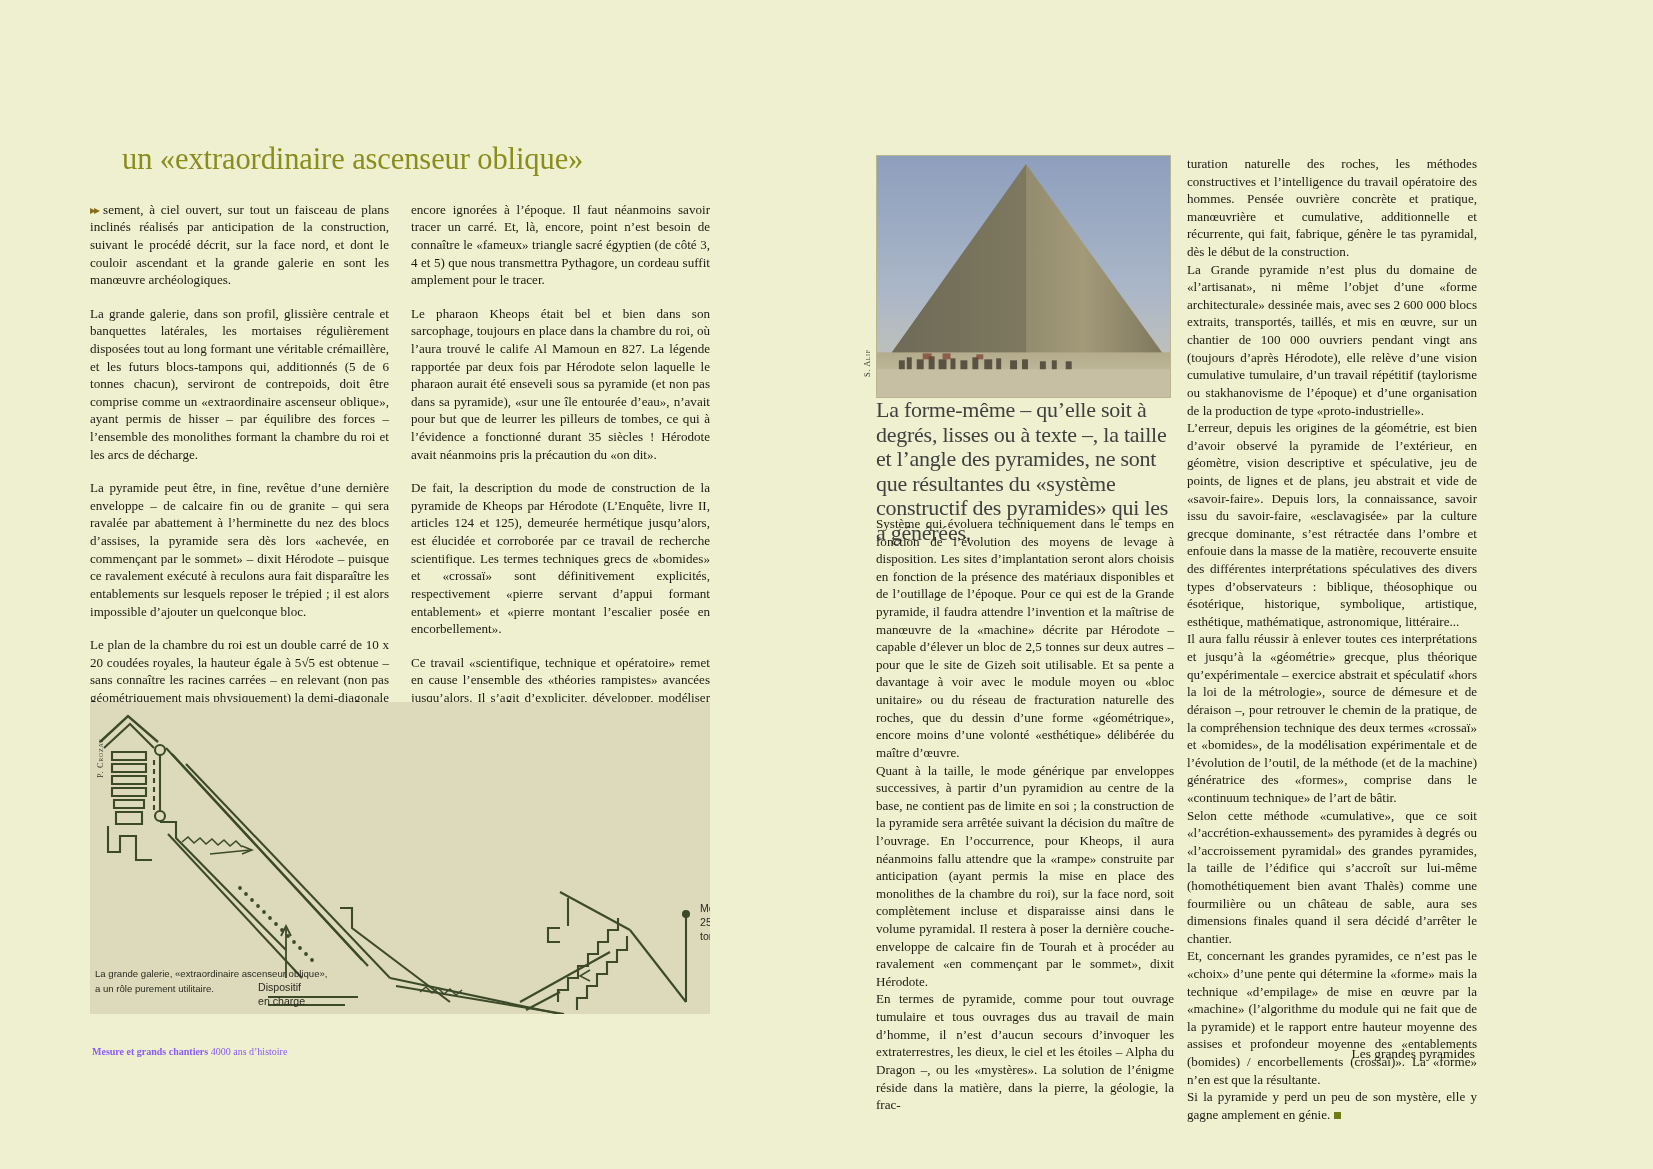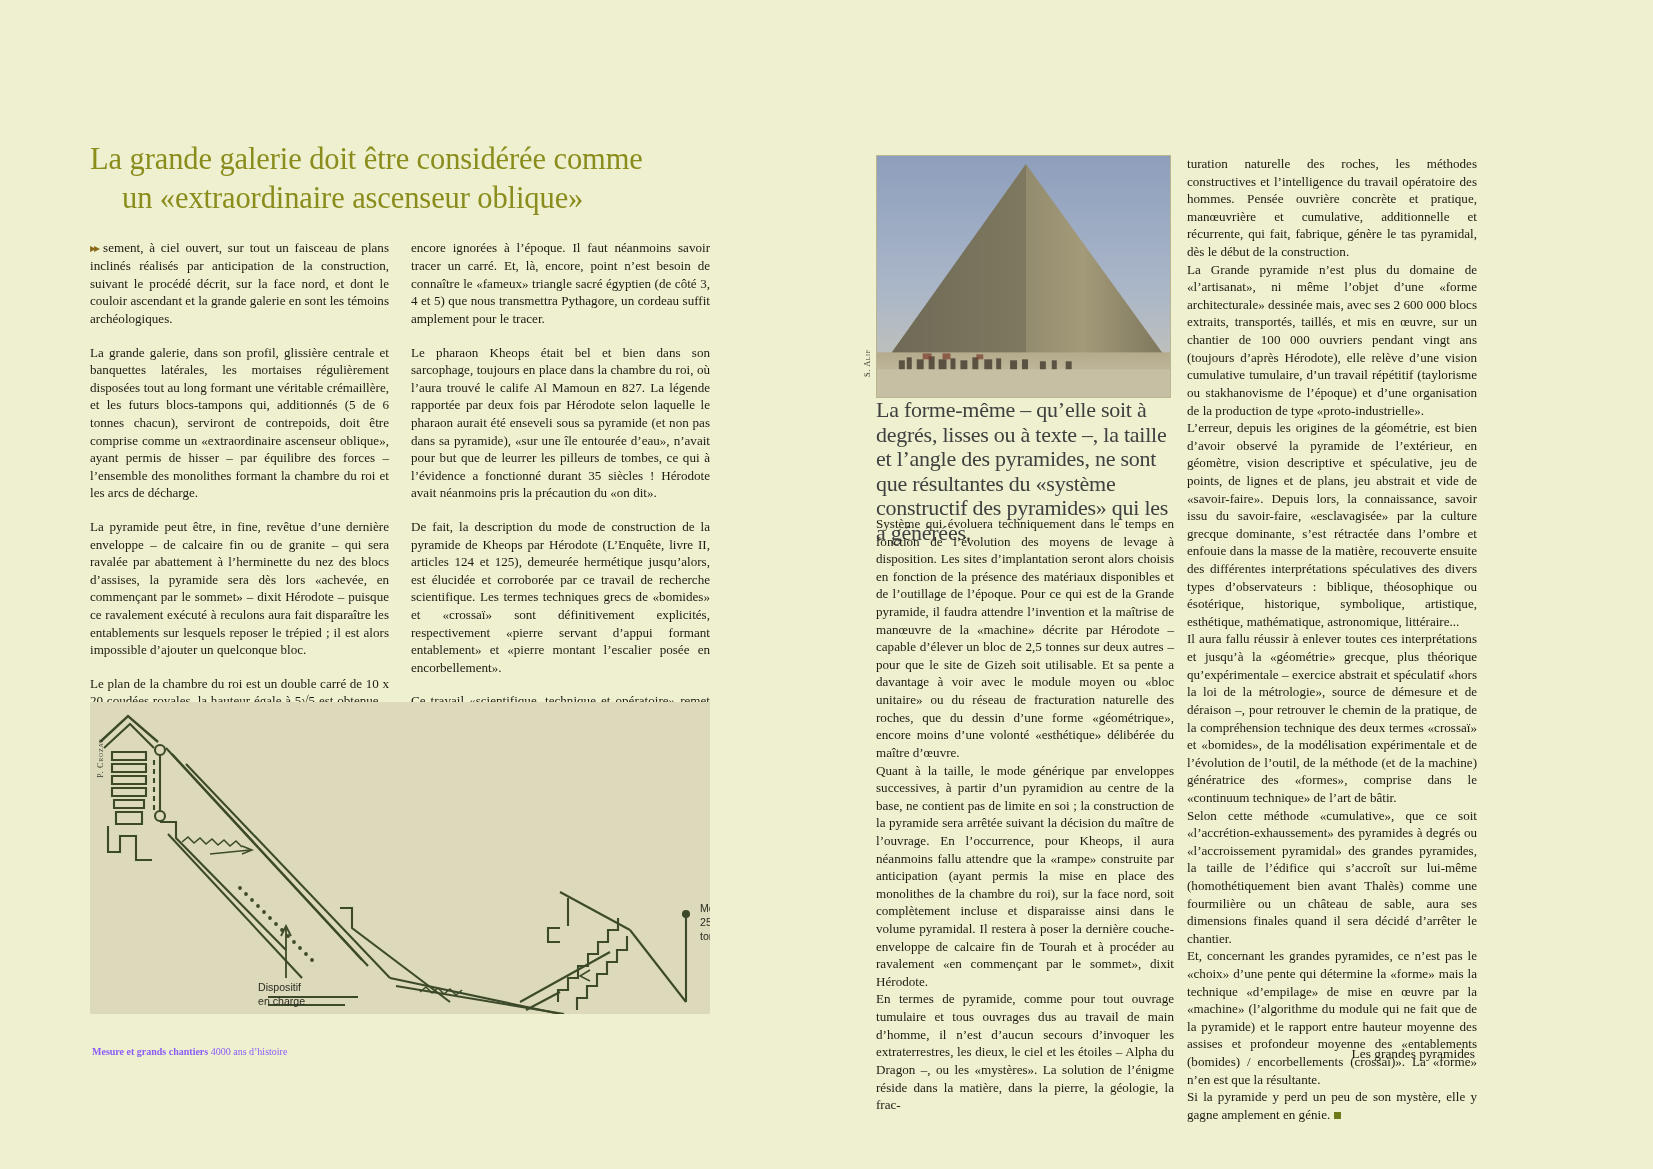--- a/index.html
+++ b/index.html
@@ -195,28 +195,27 @@
   }
 </style>
 </head>
 <body>
 
 <div class="spread">
 
   <div class="page-left">
 
     <h1 class="headline">
-      <span>La grande galerie doit être considérée comme</span>
       <span class="l2">un «extraordinaire ascenseur oblique»</span>
     </h1>
 
     <div class="cols2">
 
       <div class="col">
-        <p><span class="arrow-marker">▸▸</span><span>sement, à ciel ouvert, sur tout un faisceau de plans inclinés réalisés par anticipation de la construction, suivant le procédé décrit, sur la face nord, et dont le couloir ascendant et la grande galerie en sont les témoins archéologiques.</span></p>
+        <p><span class="arrow-marker">▸▸</span><span>sement, à ciel ouvert, sur tout un faisceau de plans inclinés réalisés par anticipation de la construction, suivant le procédé décrit, sur la face nord, et dont le couloir ascendant et la grande galerie en sont les manœuvre archéologiques.</span></p>
         <p>La grande galerie, dans son profil, glissière centrale et banquettes latérales, les mortaises régulièrement disposées tout au long formant une véritable crémaillère, et les futurs blocs-tampons qui, additionnés (5 de 6 tonnes chacun), serviront de contrepoids, doit être comprise comme un «extraordinaire ascenseur oblique», ayant permis de hisser – par équilibre des forces – l’ensemble des monolithes formant la chambre du roi et les arcs de décharge.</p>
         <p>La pyramide peut être, in fine, revêtue d’une dernière enveloppe – de calcaire fin ou de granite – qui sera ravalée par abattement à l’herminette du nez des blocs d’assises, la pyramide sera dès lors «achevée, en commençant par le sommet» – dixit Hérodote – puisque ce ravalement exécuté à reculons aura fait disparaître les entablements sur lesquels reposer le trépied ; il est alors impossible d’ajouter un quelconque bloc.</p>
         <p>Le plan de la chambre du roi est un double carré de 10 x 20 coudées royales, la hauteur égale à 5√5 est obtenue – sans connaître les racines carrées – en relevant (non pas géométriquement mais physiquement) la demi-diagonale du double carré du sol. Point n’est besoin de considérer la diagonale de la petite face de la chambre (qui mesure 15 coudées) ou de la tracer, ce qui impli-</p>
         <p class="ragged-end">querait des connaissances géométriques</p>
       </div>
 
       <div class="col">
         <p>encore ignorées à l’époque. Il faut néanmoins savoir tracer un carré. Et, là, encore, point n’est besoin de connaître le «fameux» triangle sacré égyptien (de côté 3, 4 et 5) que nous transmettra Pythagore, un cordeau suffit amplement pour le tracer.</p>
         <p>Le pharaon Kheops était bel et bien dans son sarcophage, toujours en place dans la chambre du roi, où l’aura trouvé le calife Al Mamoun en 827. La légende rapportée par deux fois par Hérodote selon laquelle le pharaon aurait été enseveli sous sa pyramide (et non pas dans sa pyramide), «sur une île entourée d’eau», n’avait pour but que de leurrer les pilleurs de tombes, ce qui à l’évidence a fonctionné durant 35 siècles ! Hérodote avait néanmoins pris la précaution du «on dit».</p>
         <p>De fait, la description du mode de construction de la pyramide de Kheops par Hérodote (L’Enquête, livre II, articles 124 et 125), demeurée hermétique jusqu’alors, est élucidée et corroborée par ce travail de recherche scientifique. Les termes techniques grecs de «bomides» et «crossaï» sont définitivement explicités, respectivement «pierre servant d’appui formant entablement» et «pierre montant l’escalier posée en encorbellement».</p>
@@ -304,20 +303,24 @@
         </g>
       </g>
     </svg>
 
     <div class="fig-credit">P. Crozat</div>
     <div class="fig-label lbl-dispositif">Dispositif
 en charge</div>
     <div class="fig-label lbl-monolithe">Monolithe
 25 tonnes</div>
 
+    <div class="fig-caption">
+      <div>La grande galerie, «extraordinaire ascenseur oblique»,</div>
+      <div>a un rôle purement utilitaire.</div>
+    </div>
   </div>
 
   <div class="page-right">
 
     <div class="photo">
       <svg viewBox="0 0 295 243" preserveAspectRatio="none" style="width:100%;height:100%;display:block">
         <defs>
           <linearGradient id="sky" x1="0" y1="0" x2="0" y2="1">
             <stop offset="0%" stop-color="#8e9fbd"></stop>
             <stop offset="55%" stop-color="#aab6c8"></stop>

